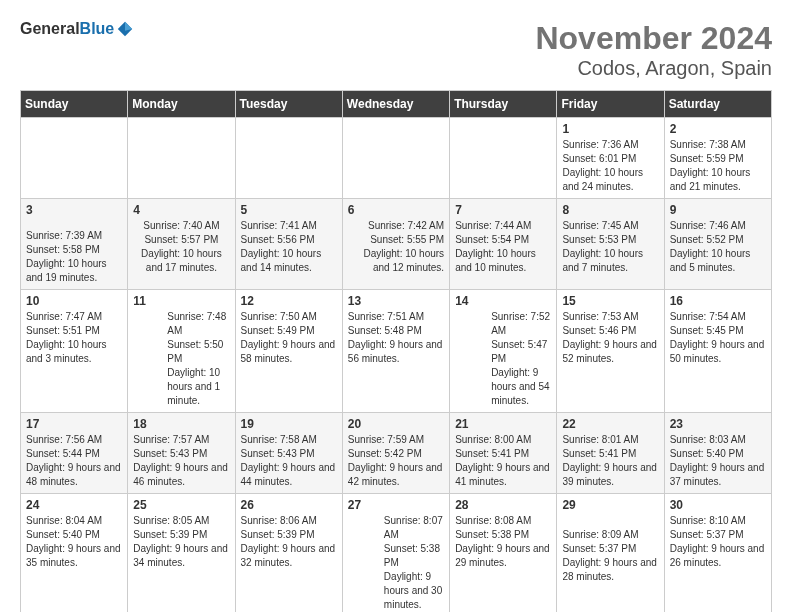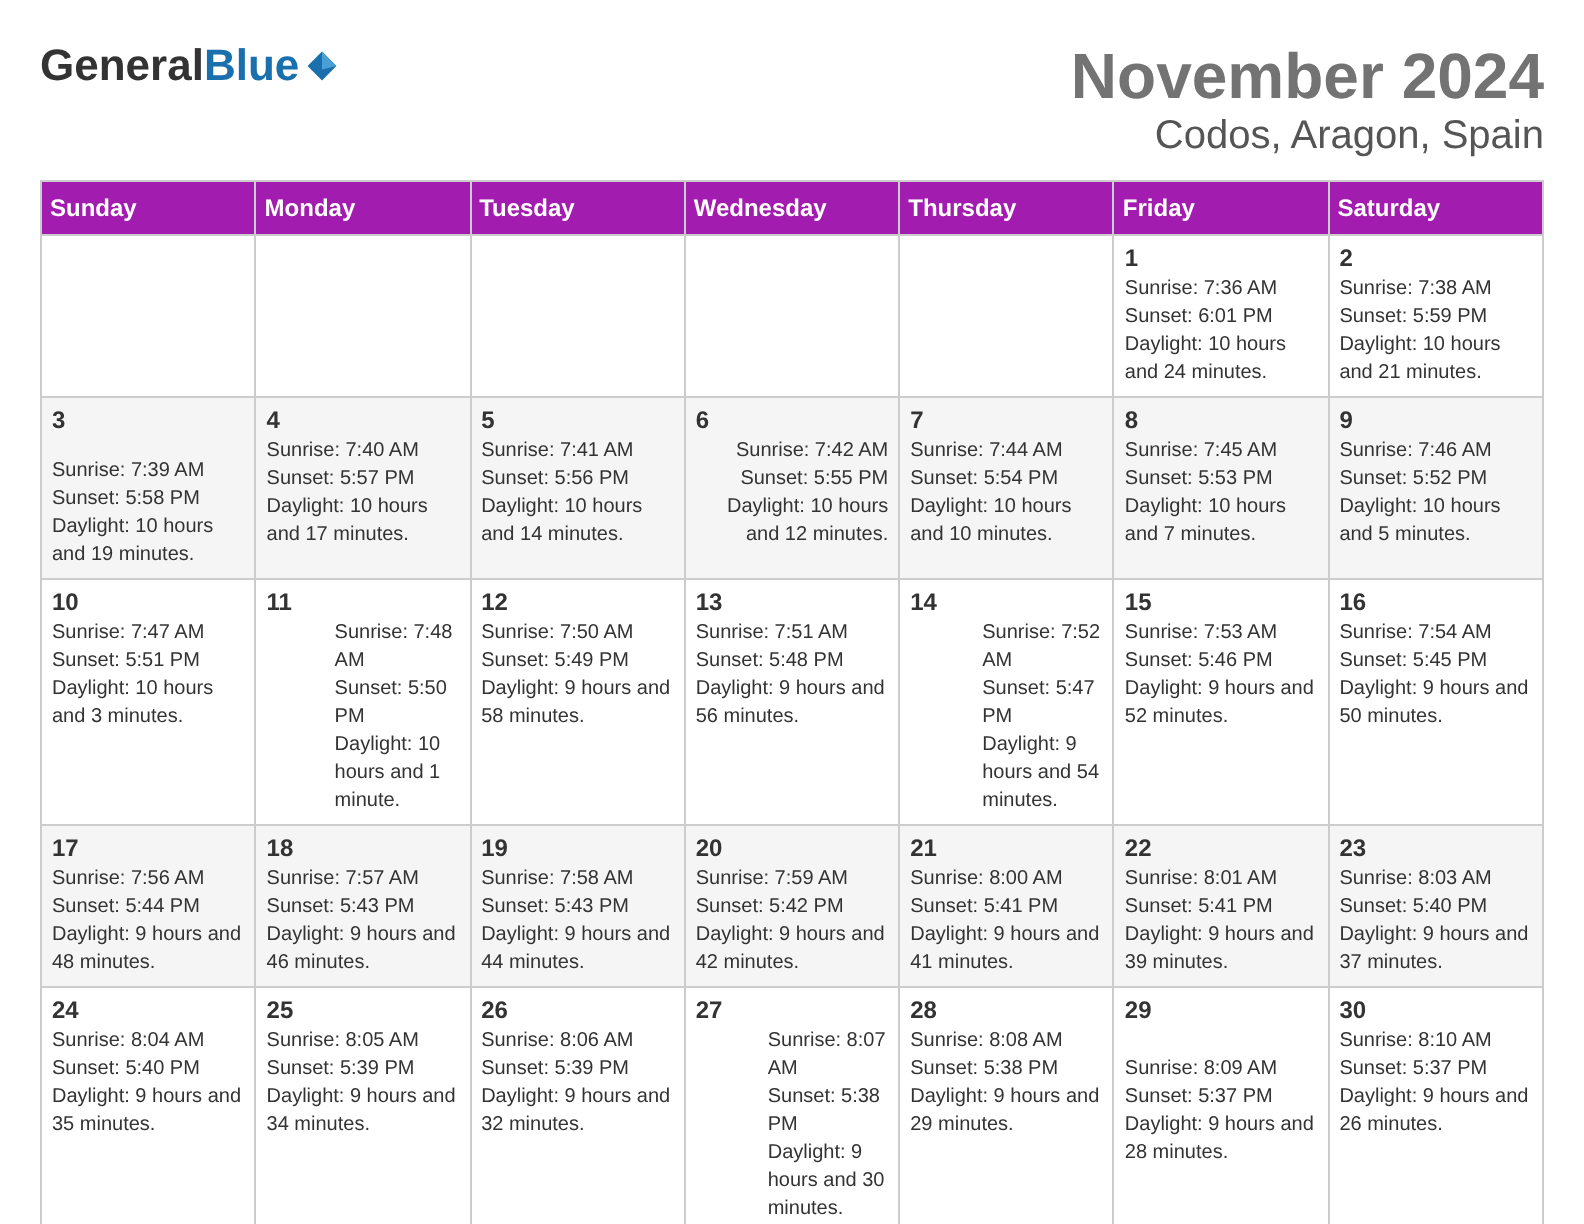--- a/index.html
+++ b/index.html
@@ -15,21 +15,21 @@
       justify-content: space-between;
       align-items: flex-start;
       margin-bottom: 10px;
     }
     .logo {
       display: flex;
       flex-direction: column;
       align-items: flex-start;
     }
     .logo-text {
-      font-size: 22px;
+      font-size: 16px;
       font-weight: bold;
       color: #333;
       display: flex;
       align-items: center;
       gap: 2px;
     }
     .logo-general { color: #333; }
     .logo-blue { color: #1a6fad; }
     .logo-icon {
       width: 18px;
@@ -47,21 +47,21 @@
     .location {
       font-size: 20px;
       color: #555;
     }
     table {
       width: 100%;
       border-collapse: collapse;
       table-layout: fixed;
     }
     thead tr th {
-      background-color: #a21caf;
+      background-color: #404040;
       color: #fff;
       font-size: 12px;
       font-weight: bold;
       padding: 6px 4px;
       text-align: left;
       border: 1px solid #ccc;
     }
     tbody tr td {
       vertical-align: top;
       border: 1px solid #ccc;
@@ -140,21 +140,21 @@
       </tr>
       <tr>
         <td>
           <span class="day-num">3</span>
           <div class="day-info" style="white-space: pre-line; margin-top: 12px;">Sunrise: 7:39 AM
 Sunset: 5:58 PM
 Daylight: 10 hours and 19 minutes.</div>
         </td>
         <td>
           <span class="day-num">4</span>
-          <div class="day-info" style="white-space: pre-line;">Sunrise: 7:40 AM
+          <div class="day-info" style="white-space: pre-line; text-align: center;">Sunrise: 7:40 AM
 Sunset: 5:57 PM
 Daylight: 10 hours and 17 minutes.</div>
         </td>
         <td>
           <span class="day-num">5</span>
           <div class="day-info" style="white-space: pre-line;">Sunrise: 7:41 AM
 Sunset: 5:56 PM
 Daylight: 10 hours and 14 minutes.</div>
         </td>
         <td>

